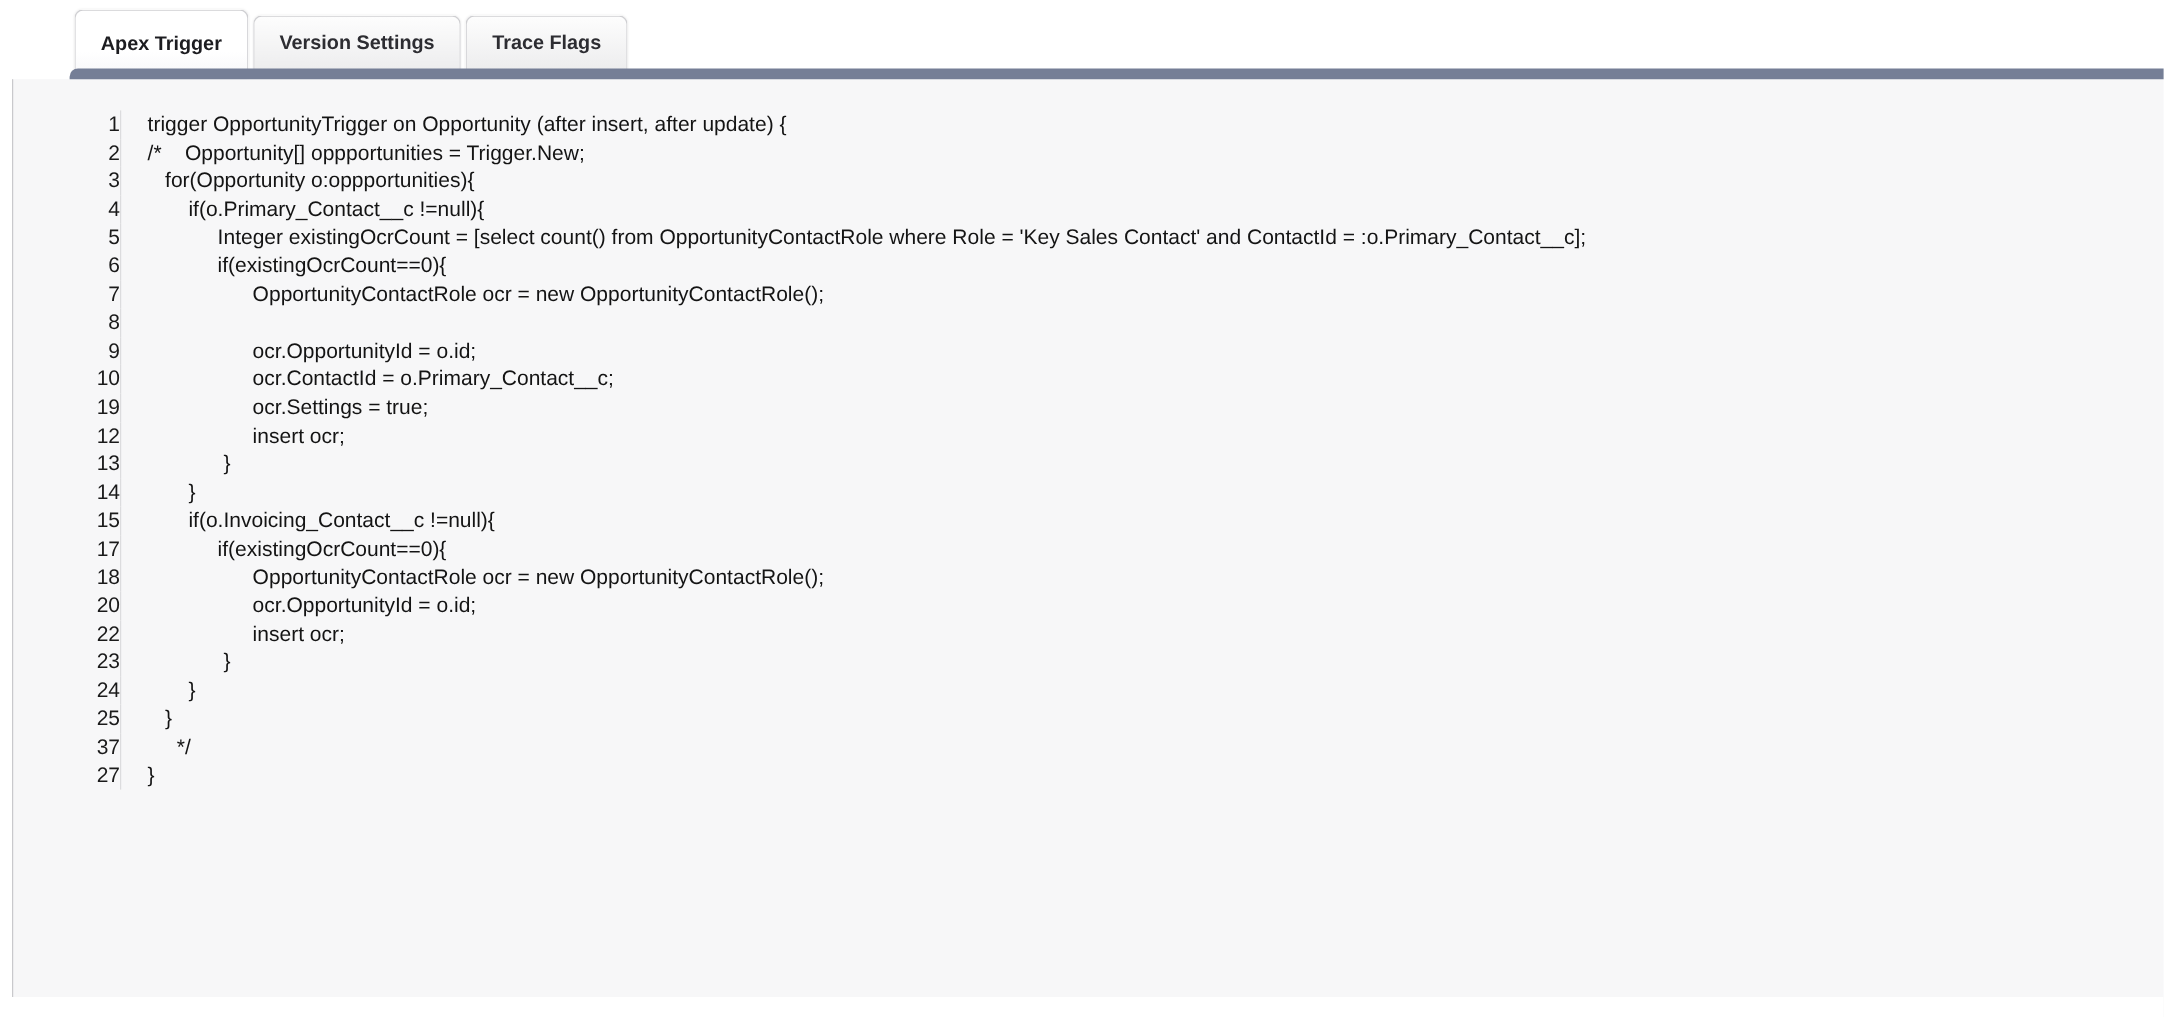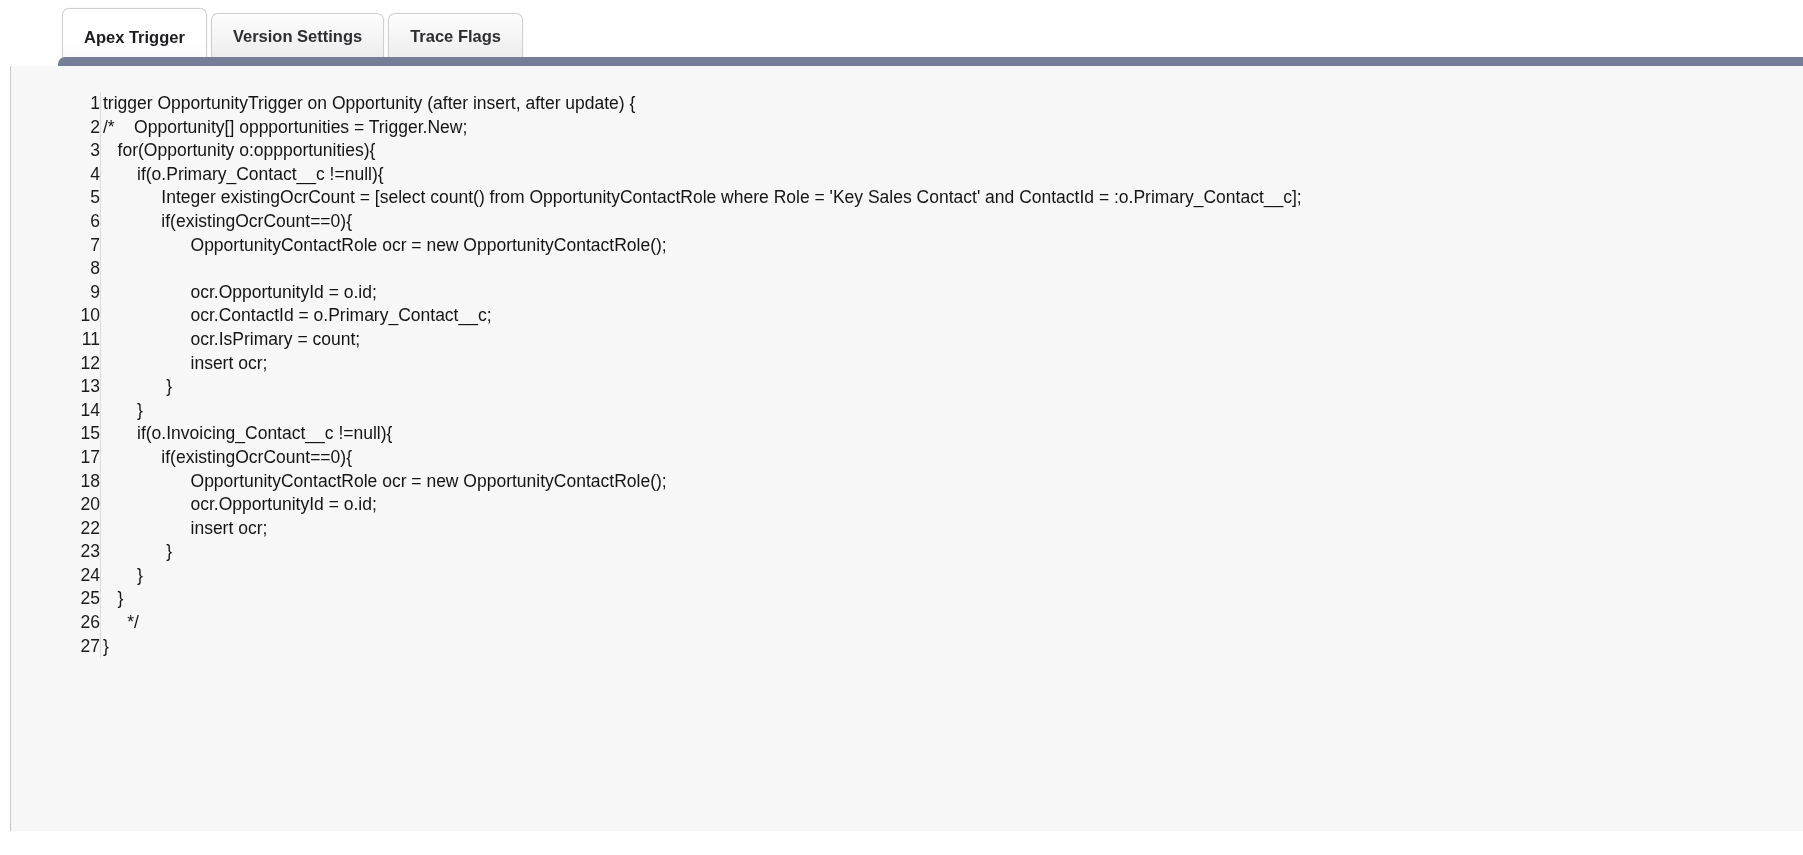--- a/index.html
+++ b/index.html
@@ -90,20 +90,21 @@
   .ln {
     flex: 0 0 89px;
     text-align: right;
     border-right: 1px solid #dcdcde;
     color: #1a1a1a;
     user-select: none;
   }
   .code-text {
     white-space: pre;
     padding-left: 2px;
+    margin-left: 20px;
   }
 </style>
 </head>
 <body>
 
 <div class="viewport">
 
   <div class="header">
     <div class="accent-bar"></div>
     <div class="tabs">
@@ -164,22 +165,22 @@
     <span class="ln">9</span>
     <span class="code-text">                  ocr.OpportunityId = o.id;</span>
   </div>
 
   <div class="code-line">
     <span class="ln">10</span>
     <span class="code-text">                  ocr.ContactId = o.Primary_Contact__c;</span>
   </div>
 
   <div class="code-line">
-    <span class="ln">11</span>
-    <span class="code-text">                  ocr.IsPrimary = count;</span>
+    <span class="ln">19</span>
+    <span class="code-text">                  ocr.Settings = true;</span>
   </div>
 
   <div class="code-line">
     <span class="ln">12</span>
     <span class="code-text">                  insert ocr;</span>
   </div>
 
   <div class="code-line">
     <span class="ln">13</span>
     <span class="code-text">             }</span>
@@ -227,21 +228,21 @@
     <span class="ln">24</span>
     <span class="code-text">       }</span>
   </div>
 
   <div class="code-line">
     <span class="ln">25</span>
     <span class="code-text">   }</span>
   </div>
 
   <div class="code-line">
-    <span class="ln">26</span>
+    <span class="ln">37</span>
     <span class="code-text">     */</span>
   </div>
 
   <div class="code-line">
     <span class="ln">27</span>
     <span class="code-text">}</span>
   </div>
 </div>
   </div>
 

